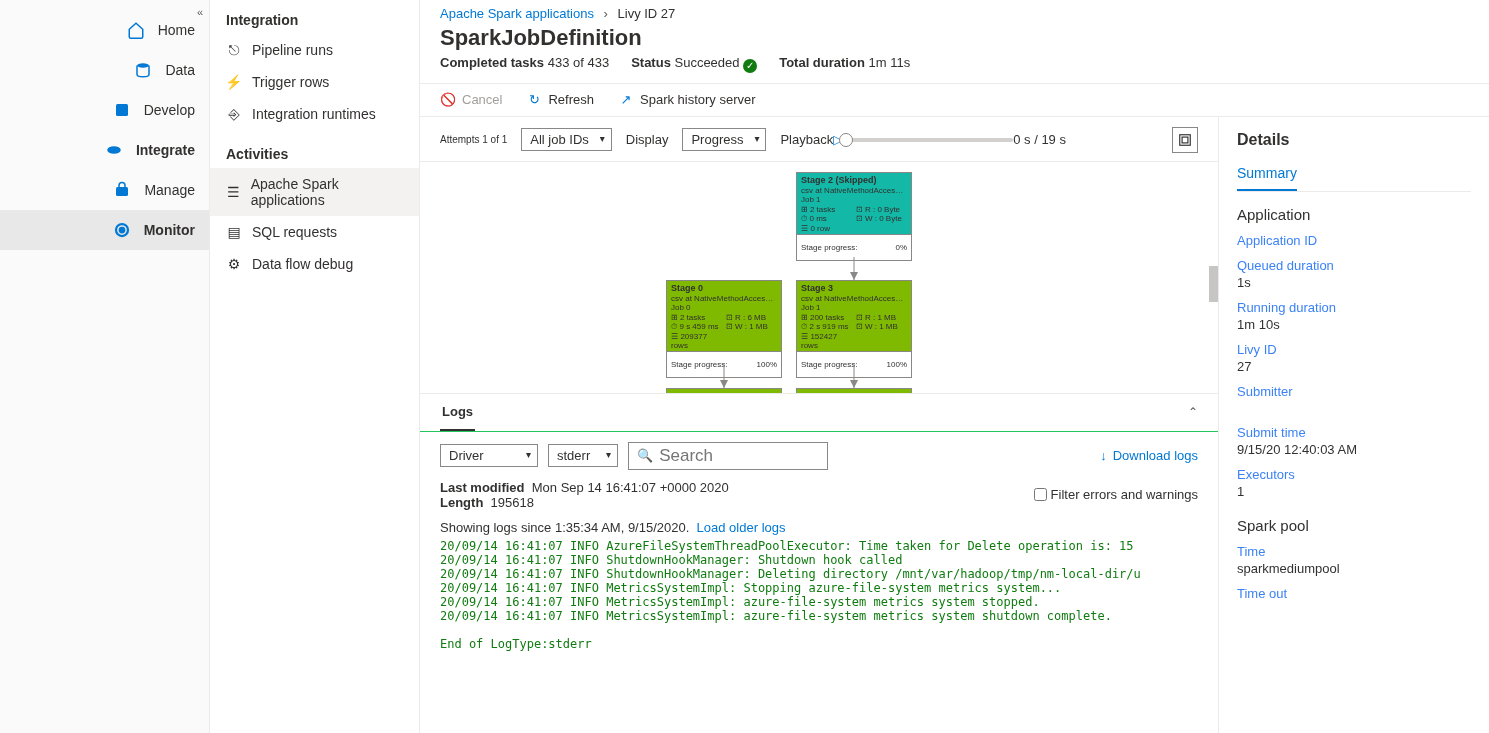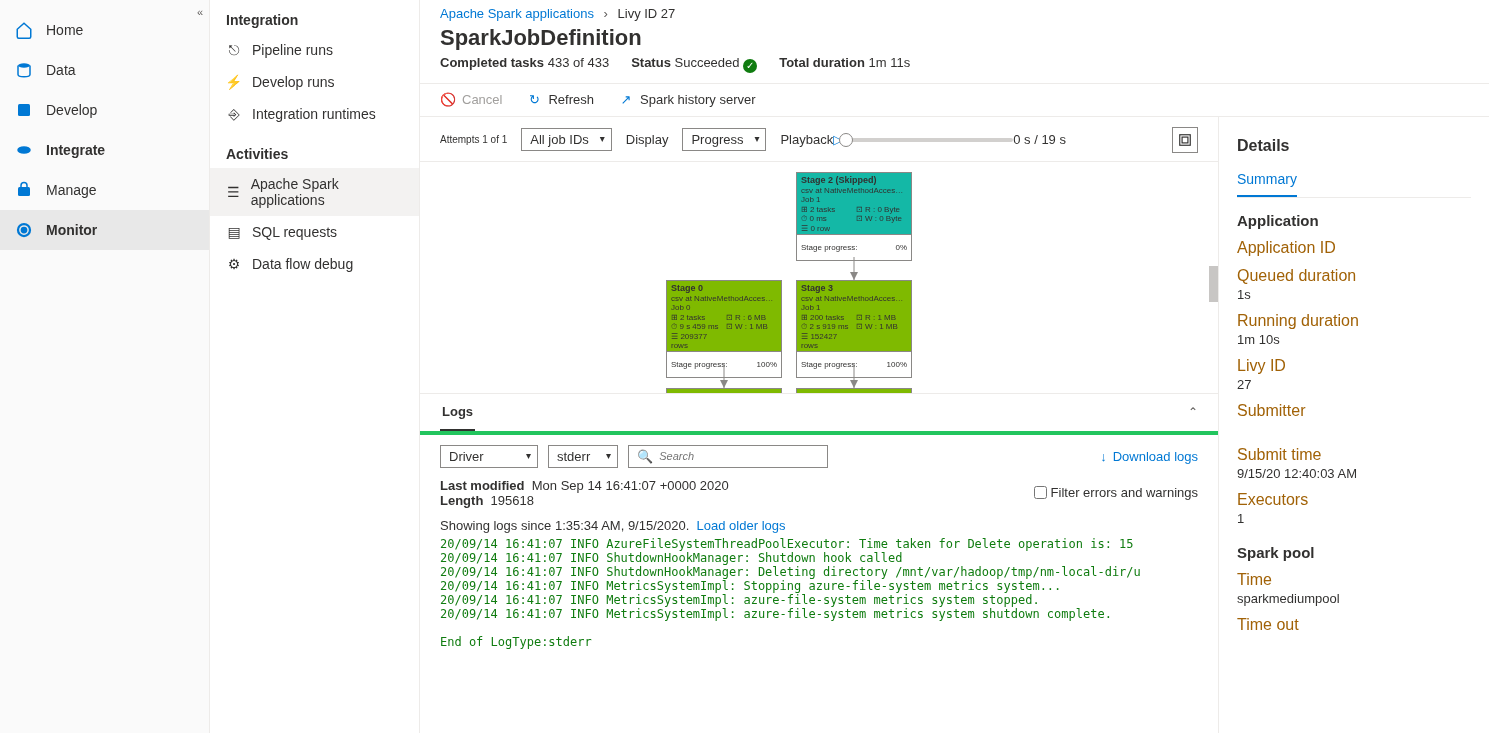--- a/index.html
+++ b/index.html
@@ -2,21 +2,21 @@
 <html><head>
 <meta charset="utf-8">
 <style>
 * { box-sizing: border-box; margin: 0; padding: 0; font-family: "Segoe UI", -apple-system, sans-serif; }
 body { background: #fff; color: #323130; font-size: 13px; overflow: hidden; }
 .app { display: flex; height: 733px; width: 1489px; }
 
 
 .nav-rail { width: 210px; background: #fafafa; border-right: 1px solid #edebe9; position: relative; padding-top: 10px; }
 .nav-rail .collapse { position: absolute; top: 6px; right: 6px; font-size: 11px; color: #605e5c; cursor: pointer; }
-.nav-item { display: flex; align-items: center; padding: 10px 14px; cursor: pointer; gap: 12px; }
+.nav-item { display: flex; align-items: center; padding: 10px 14px; cursor: pointer; gap: 12px; justify-content: flex-end; }
 .nav-item.active { background: #e8e8e8; font-weight: 600; }
 .nav-item .ico { width: 20px; height: 20px; display: flex; align-items: center; justify-content: center; }
 .nav-item span.lbl { font-size: 14px; }
 
 
 .sub-nav { width: 210px; border-right: 1px solid #edebe9; padding: 6px 0; background: #fff; }
 .sub-header { font-weight: 600; padding: 6px 16px; font-size: 14px; }
 .sub-item { display: flex; align-items: center; padding: 8px 16px; gap: 10px; cursor: pointer; font-size: 14px; }
 .sub-item.active { background: #f3f2f1; }
 .sub-ico { width: 16px; height: 16px; display: inline-flex; align-items: center; justify-content: center; color: #323130; }
@@ -52,44 +52,44 @@
 
 .graph-area { flex: 0 0 232px; position: relative; overflow: hidden; border-bottom: 1px solid #edebe9; }
 .stage-box { position: absolute; width: 116px; border: 1px solid #8a8886; background: #7fba00; font-size: 8px; }
 .stage-box.skipped { background: #14b8a6; }
 .stage-box .sh { font-weight: 700; padding: 2px 4px 1px; font-size: 9px; }
 .stage-box .sd { padding: 0 4px; color: #323130; overflow: hidden; white-space: nowrap; text-overflow: ellipsis; }
 .stage-box .sg { padding: 1px 4px; display: grid; grid-template-columns: 1fr 1fr; gap: 0 4px; }
 .stage-box .sp { background: #fff; border-top: 1px solid #8a8886; padding: 8px 4px; display: flex; justify-content: space-between; font-size: 8px; }
 .vscroll-handle { position: absolute; right: 0; width: 9px; height: 36px; background: #c8c6c4; top: 104px; }
 
-.logs-header { border-bottom: 4px solid #22c55e; padding: 0 20px; display: flex; align-items: center; }
+.logs-header { border-bottom: 1px solid #22c55e; padding: 0 20px; display: flex; align-items: center; }
 .logs-tab { padding: 10px 2px; font-weight: 600; border-bottom: 2px solid #323130; }
 .chev { margin-left: auto; cursor: pointer; font-size: 12px; color: #605e5c; }
 
 .logs-controls { padding: 10px 20px 6px; display: flex; align-items: center; gap: 10px; flex-wrap: wrap; }
 .search-box { border: 1px solid #8a8886; padding: 3px 8px; display: flex; align-items: center; gap: 6px; width: 200px; }
-.search-box input { border: 0; outline: 0; font-size: 11px; width: 100%; font-style: italic; color: #ec4899; }
+.search-box input { border: 0; outline: 0; font-size: 17px; width: 100%; color: #ec4899; }
 .dl { margin-left: auto; color: #0078d4; display: flex; align-items: center; gap: 6px; cursor: pointer; }
 .filter-row { padding: 4px 20px; display: flex; }
 .filter-chk { margin-left: auto; display: flex; align-items: center; gap: 4px; }
 
 .logs-meta { padding: 2px 20px; font-size: 13px; }
 .logs-meta .ml { font-weight: 600; }
 .log-older { padding: 6px 20px 4px; }
 .log-older a { color: #0078d4; text-decoration: none; }
 .log-body { padding: 0 20px 8px; font-family: Consolas, monospace; font-size: 12px; color: #107c10; white-space: pre; overflow: hidden; }
 
 
-.details { width: 270px; padding: 20px 18px; overflow: auto; }
+.details { width: 270px; padding: 14px 18px; overflow: auto; }
 .details h2 { font-size: 16px; font-weight: 600; margin-bottom: 10px; }
 .dtabs { border-bottom: 1px solid #edebe9; margin-bottom: 14px; }
 .dtab { display: inline-block; padding: 6px 0 8px; color: #0078d4; border-bottom: 2px solid #0078d4; font-size: 14px; cursor: pointer; }
-.dsec { font-weight: 700; font-size: 15px; margin: 6px 0 10px; }
-.dk { font-size: 16px; color: #a16207; margin-top: 10px; }
+.dsec { font-weight: 400; font-size: 15px; margin: 6px 0 10px; }
+.dk { font-size: 13px; color: #3b82f6; margin-top: 10px; }
 .dv { font-size: 13px; color: #323130; margin-top: 2px; }
 </style>
 </head>
 <body>
 
 <div class="app">
 
   <div class="nav-rail">
     <div class="collapse">«</div>
     <div class="nav-item">
@@ -146,21 +146,21 @@
   </div>
 
   <div class="sub-nav">
     <div class="sub-header">Integration</div>
     <div class="sub-item">
         <span class="sub-ico">⎋</span>
         <span>Pipeline runs</span>
       </div>
     <div class="sub-item">
         <span class="sub-ico">⚡</span>
-        <span>Develop runs</span>
+        <span>Trigger rows</span>
       </div>
     <div class="sub-item">
         <span class="sub-ico">⎆</span>
         <span>Integration runtimes</span>
       </div>
 
     <div class="sub-header" style="margin-top:10px">Activities</div>
     <div class="sub-item active">
         <span class="sub-ico">☰</span>
         <span>Apache Spark applications</span>

